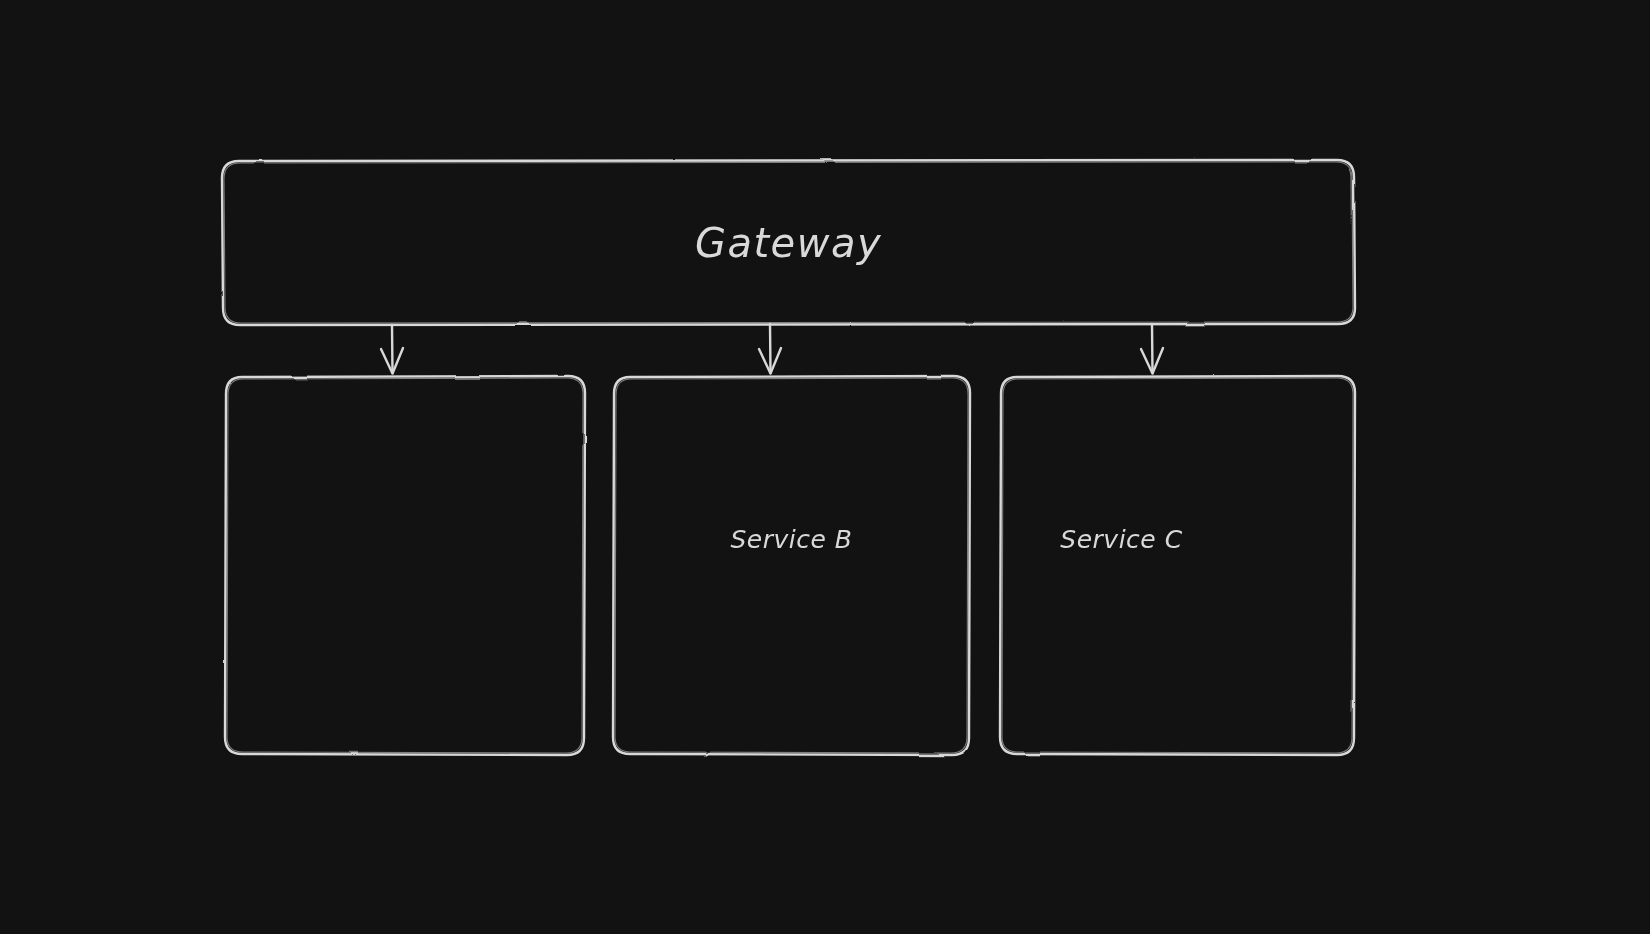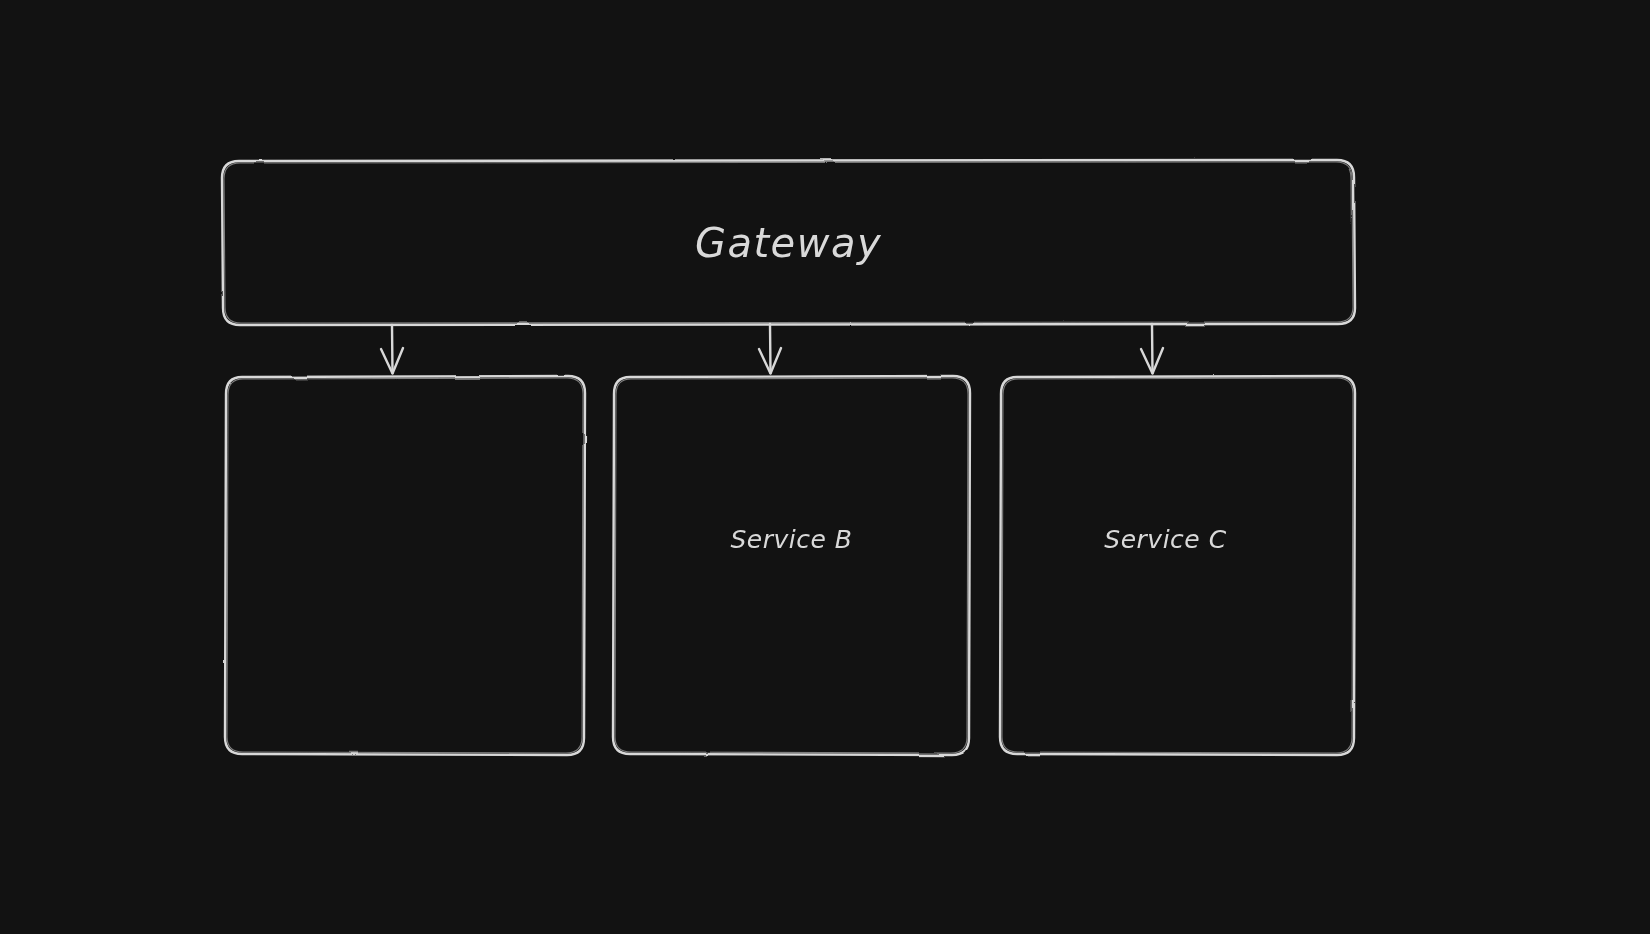--- a/index.html
+++ b/index.html
@@ -72,21 +72,21 @@
     width: 360px;
     height: 379px;
   }
   #node-service-b {
     left: 613px;
     top: 376px;
     width: 357px;
     height: 379px;
   }
   #node-service-c {
-    left: 988px;
+    left: 944px;
     top: 376px;
     width: 355px;
     height: 379px;
   }
 
   #node-service-a .node-label,
   #node-service-b .node-label,
   #node-service-c .node-label {
     font-size: 25px;
     top: -26px;

